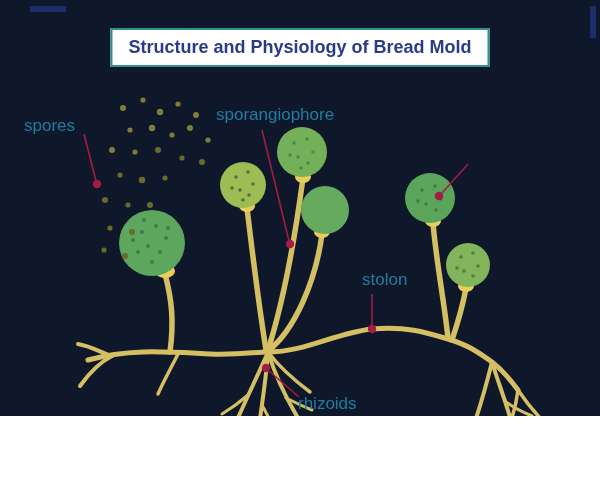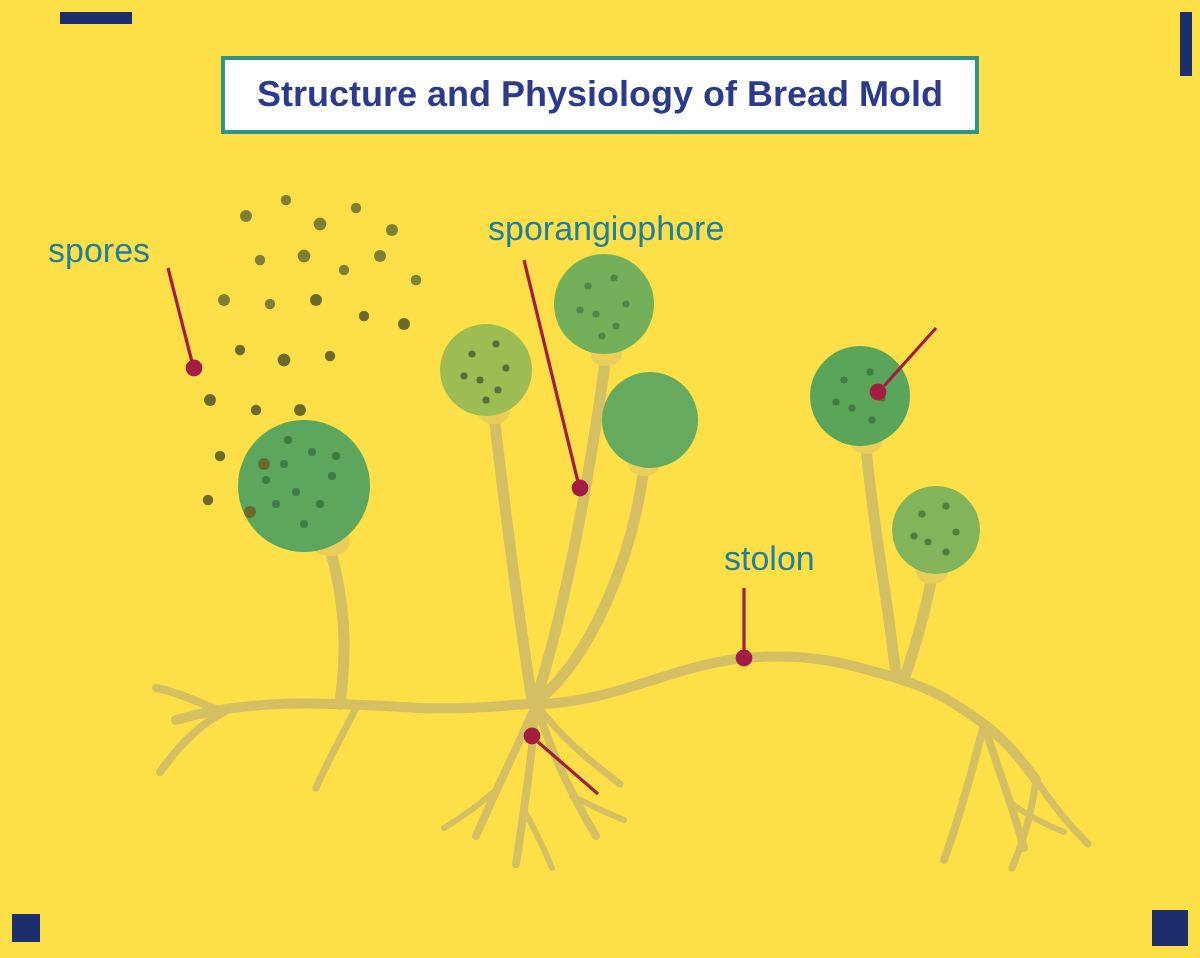--- a/index.html
+++ b/index.html
@@ -1,19 +1,19 @@
 <!DOCTYPE html>
 <html><head>
 <meta charset="utf-8">
 <style>
   html,body{margin:0;padding:0;background:#ffffff;}
   #stage{
     position:relative;
-    width:600px;height:479px;
-    background:#fde047;
+    width:600px;height:416px;
+    background:#0f172a;
     font-family:"Liberation Sans", sans-serif;
     overflow:hidden;
   }
   svg{position:absolute;left:0;top:0;}
   .title-box{
     position:absolute;
     left:50%;top:28px;
     transform:translateX(-50%);
     border:2px solid #2e9388;
     padding:7px 16px;
@@ -23,21 +23,21 @@
     color:#2b3a8c;
     background:#ffffff;
   }
   .part-label{
     position:absolute;
     font-size:17px;
     color:#1f7fa0;
     white-space:nowrap;
   }
   .lbl-spores{left:24px;top:116px;}
-  .lbl-sporangiophore{left:216px;top:105px;margin-left:28px;}
+  .lbl-sporangiophore{left:216px;top:105px;}
   .lbl-sporangium{left:450px;top:139px;}
   .lbl-stolon{left:362px;top:270px;}
   .lbl-rhizoids{left:298px;top:394px;}
 </style>
 </head>
 <body>
 
 <div id="stage">
 
   <svg width="600" height="479" viewBox="0 0 600 479">
@@ -206,14 +206,15 @@
       <circle cx="372" cy="329" r="4.2"></circle>
       <circle cx="266" cy="368" r="4.2"></circle>
     </g>
   </svg>
 
   <div class="title-box">Structure and Physiology of Bread Mold</div>
 
   <div class="part-label lbl-spores">spores</div>
   <div class="part-label lbl-sporangiophore">sporangiophore</div>
   <div class="part-label lbl-stolon">stolon</div>
+  <div class="part-label lbl-rhizoids">rhizoids</div>
 
 </div>
 
 </body></html>

